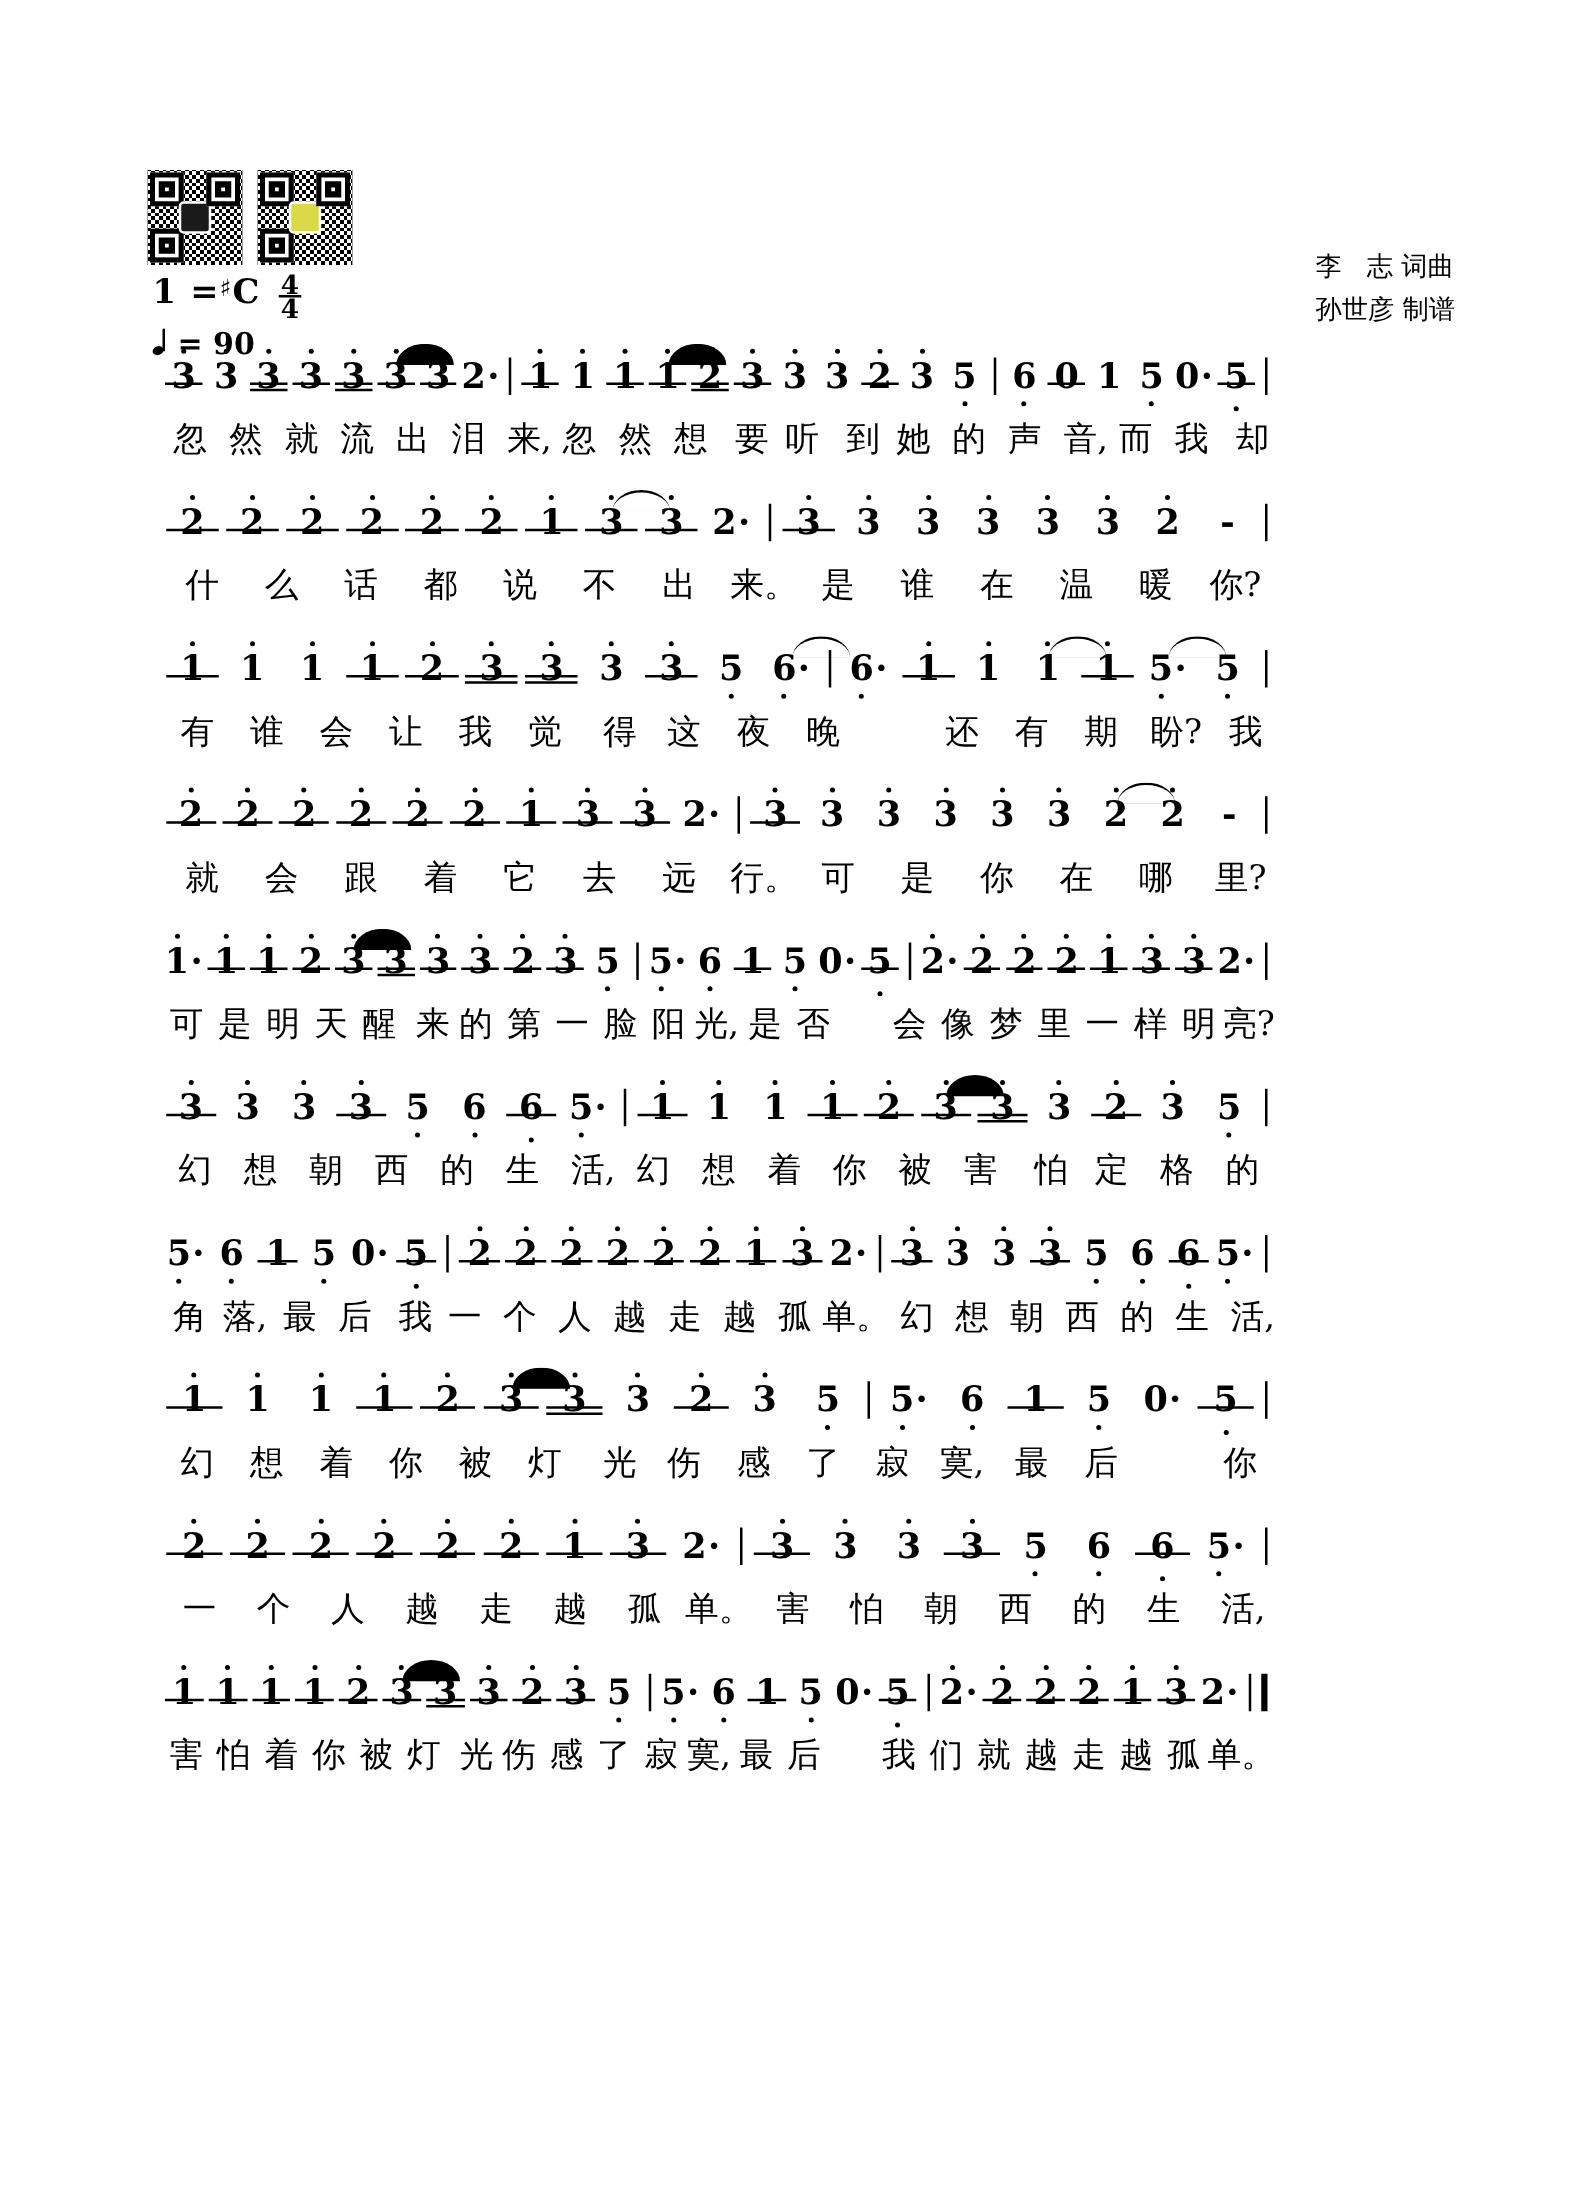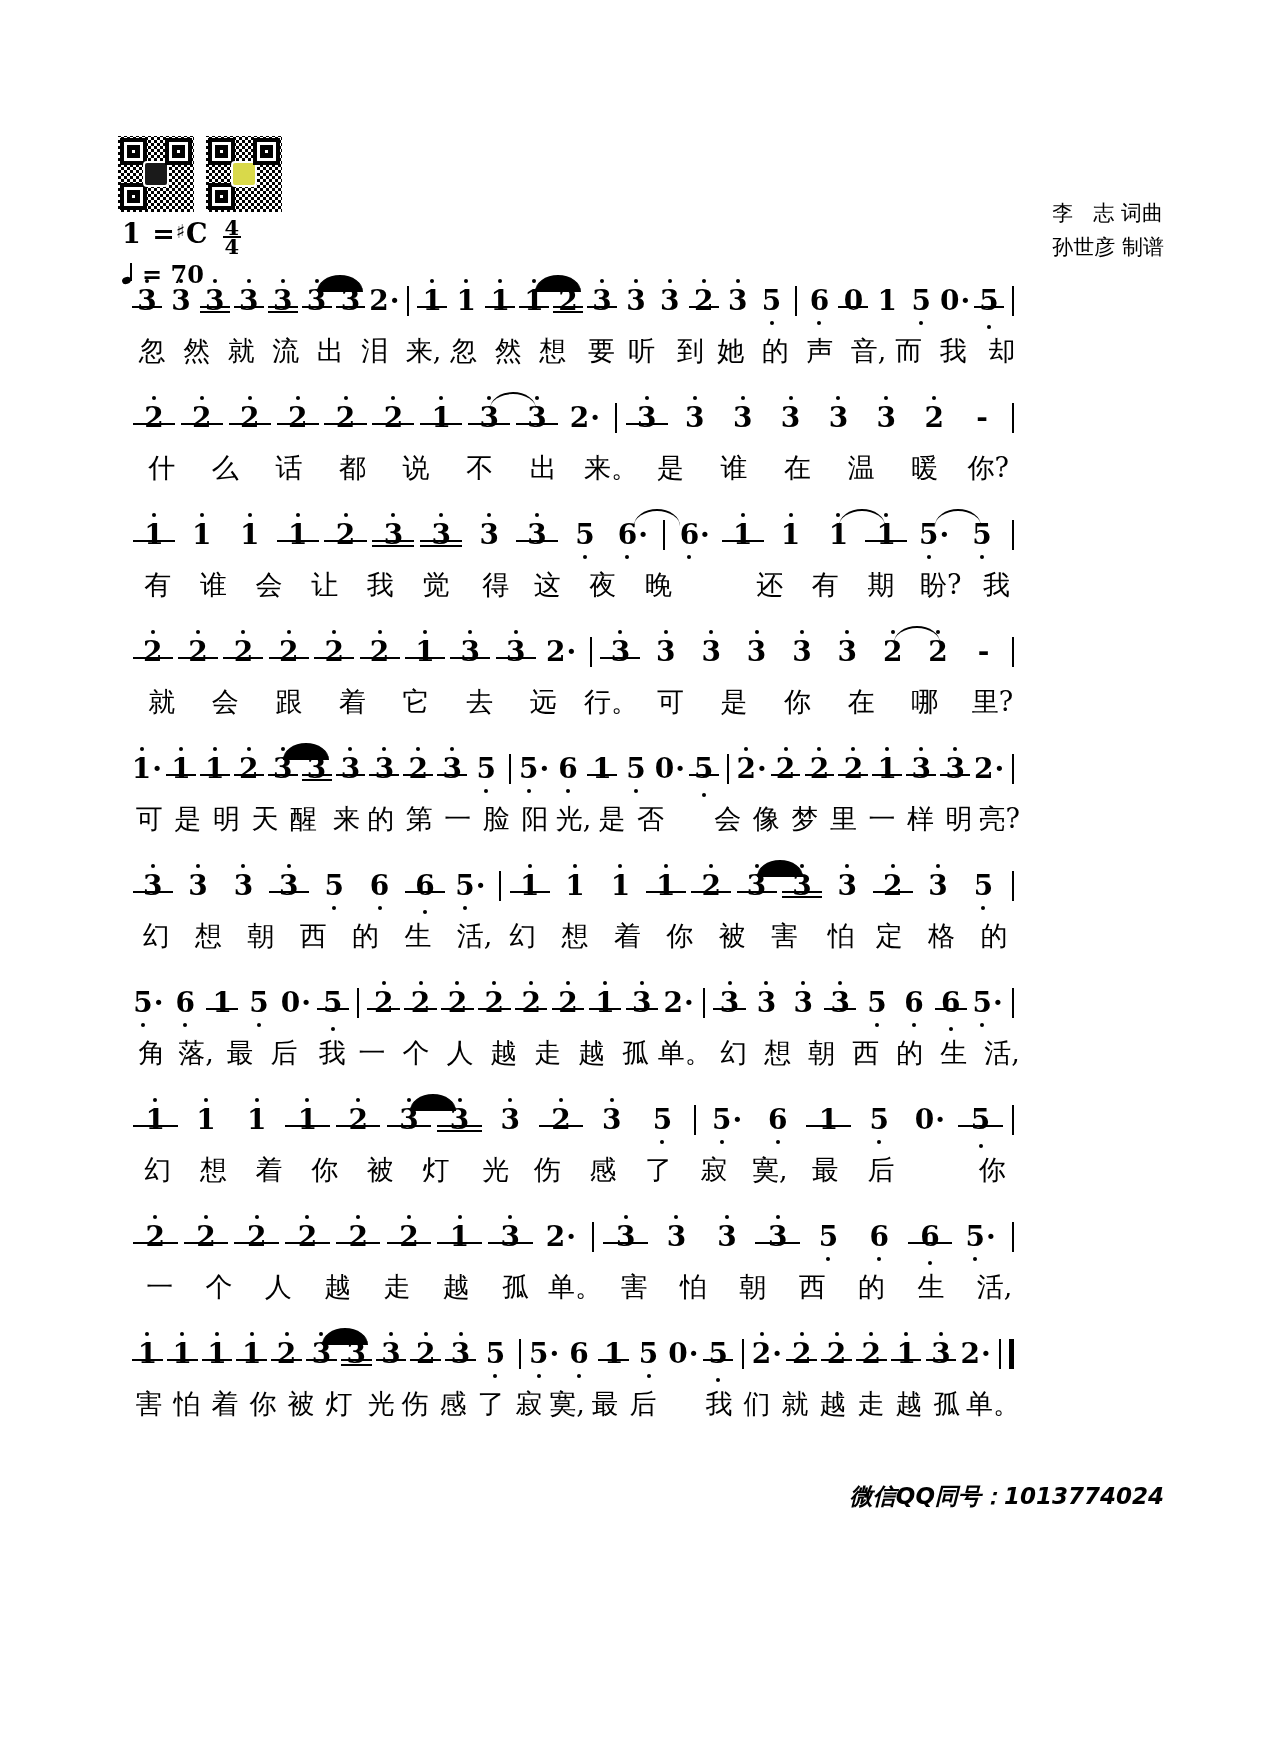--- a/index.html
+++ b/index.html
@@ -304,21 +304,21 @@
   <div class="keyblock">
     <div class="keyline">
       <span class="keysig">1 =<span class="sharp">♯</span>C</span>
       <span class="timesig">
         <span class="num">4</span>
         <span class="den">4</span>
       </span>
     </div>
     <div class="tempo">
       <span class="qnote"></span>
-      <span>= 70</span>
+      <span>= 90</span>
     </div>
   </div>
 
   <div class="staff-area" id="staff-area">
       <div class="staff">
         <div class="noteline">
           <span class="n b1 oct-up" style="flex: 1 1 0px;"><span class="num">3</span></span>
           <span class="n oct-up" style="flex: 1 1 0px;"><span class="num">3</span></span>
           <span class="n b2 oct-up" style="flex: 1 1 0px;"><span class="num">3</span></span>
           <span class="n b1 oct-up" style="flex: 1 1 0px;"><span class="num">3</span></span>
@@ -778,15 +778,14 @@
           <span class="ch" style="flex: 1 1 0px;">就</span>
           <span class="ch" style="flex: 1 1 0px;">越</span>
           <span class="ch" style="flex: 1 1 0px;">走</span>
           <span class="ch" style="flex: 1 1 0px;">越</span>
           <span class="ch" style="flex: 1 1 0px;">孤</span>
           <span class="ch" style="flex: 1 1 0px;">单。</span>
         </div>
       </div>
     </div>
 
-  <div class="footer">微信QQ同号：1013774024</div>
 
 </div>
 
 </body></html>

